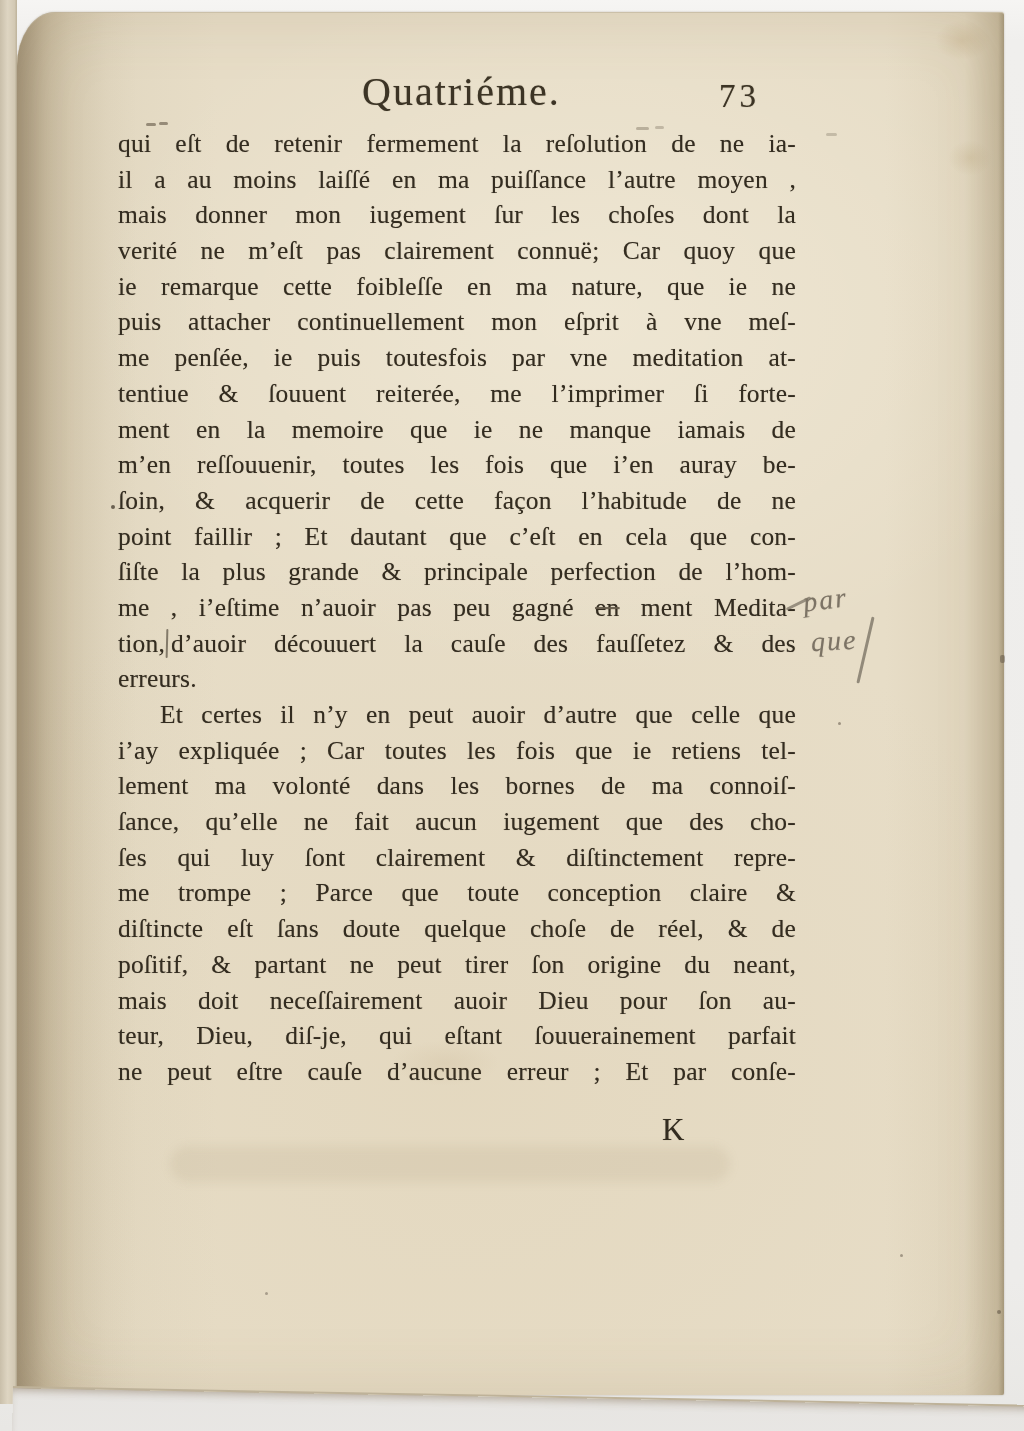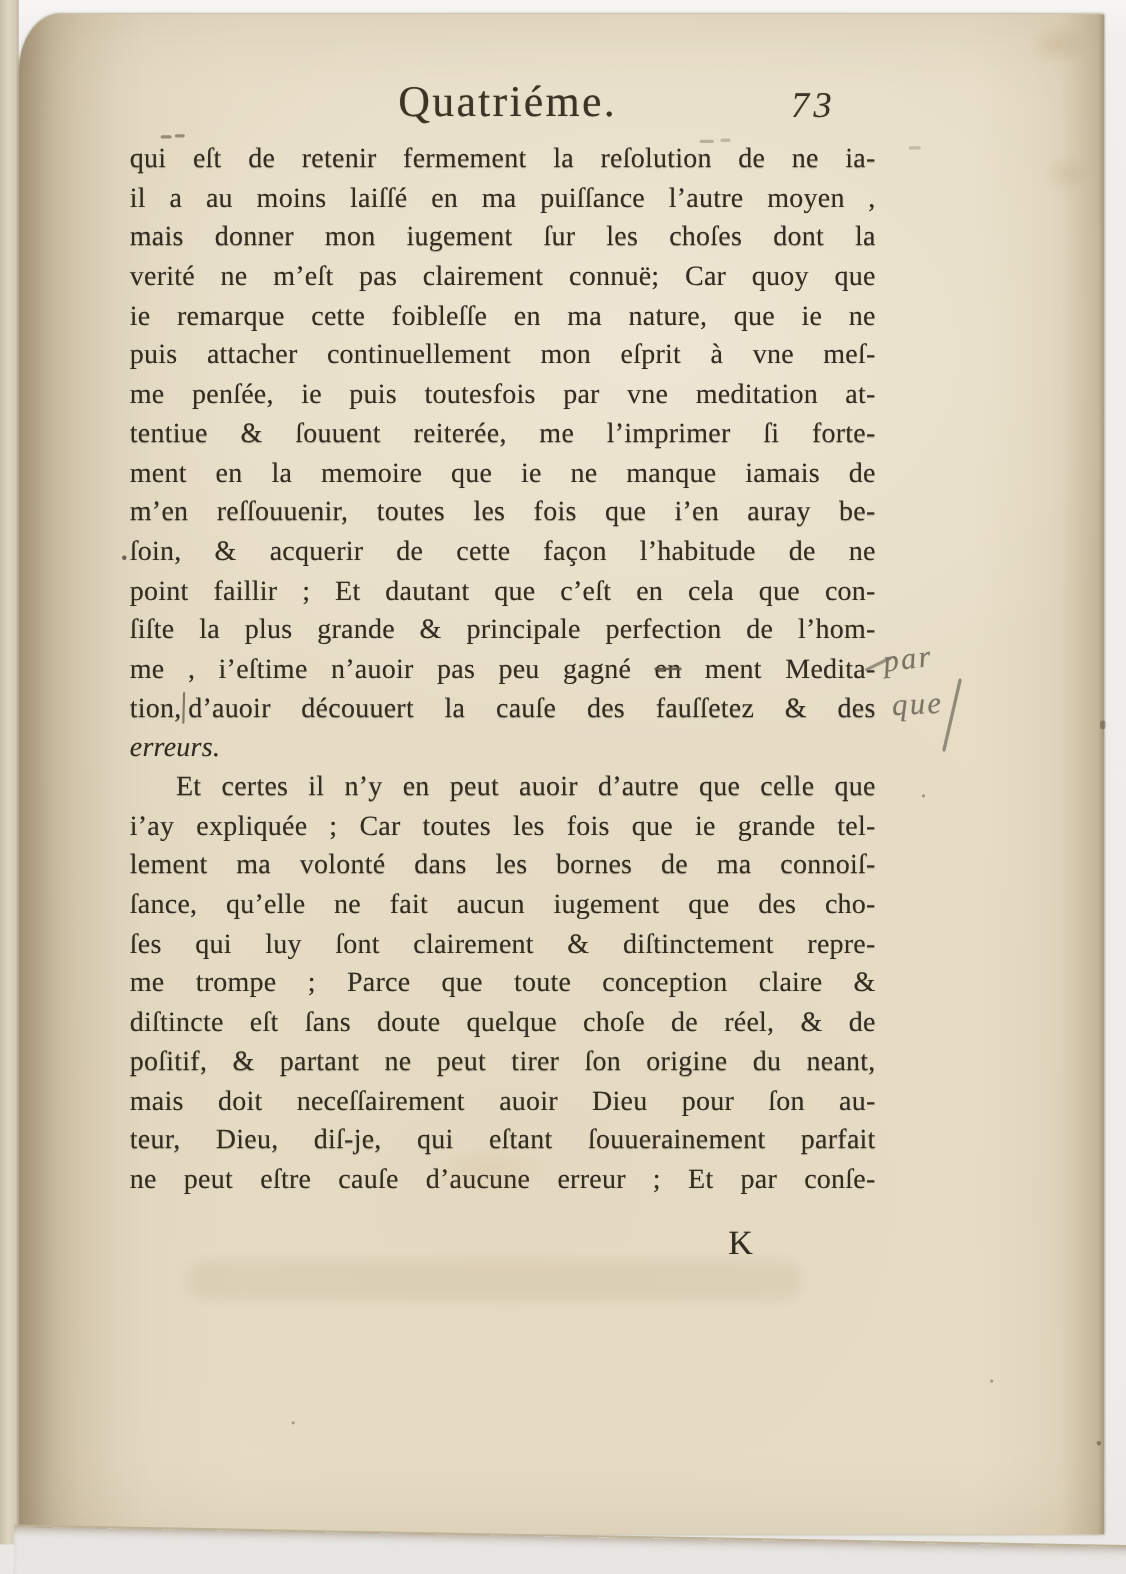--- a/index.html
+++ b/index.html
@@ -43,33 +43,33 @@
     box-shadow:inset 0 6px 8px -4px rgba(112,92,62,0.45);
   }
   
   .head-title{
     position:absolute;left:362px;top:68px;
     font-size:40px;letter-spacing:2px;color:#3c3425;
     text-shadow:0 0 1px rgba(60,48,30,.45);
   }
   .page-num{
     position:absolute;left:719px;top:78px;
-    font-style:italic;font-size:33px;letter-spacing:4px;color:#3c3425;
+    font-size:33px;letter-spacing:4px;color:#3c3425;
     text-shadow:0 0 1px rgba(60,48,30,.45);
   }
   
   .text-block{position:absolute;left:118px;top:126px;width:678px;}
   .line{
     height:35.7px;line-height:35.7px;font-size:25.5px;color:#332c20;
     text-align:justify;text-align-last:justify;
     letter-spacing:0.2px;
     text-shadow:0 0.3px 0.8px rgba(55,42,25,0.40);
     overflow:visible;white-space:normal;
   }
-  .line.no-stretch{text-align-last:left;font-style:italic;}
+  .line.no-stretch{text-align-last:left;}
   .line.indent{text-indent:42px;}
   .struck{
     text-decoration:line-through;
     text-decoration-color:rgba(104,94,78,0.9);
     text-decoration-thickness:2px;
   }
   .insert-bar{
     display:inline-block;width:2px;height:29px;background:rgba(106,97,82,0.8);
     vertical-align:-6px;margin:0 3px 0 1px;transform:rotate(1.5deg);border-radius:1px;
   }
@@ -120,21 +120,21 @@
   <div class="line">tentiue &amp; ſouuent reiterée, me l’imprimer ſi forte-</div>
   <div class="line">ment en la memoire que ie ne manque iamais de</div>
   <div class="line">m’en reſſouuenir, toutes les fois que i’en auray be-</div>
   <div class="line">ſoin, &amp; acquerir de cette façon l’habitude de ne</div>
   <div class="line">point faillir ; Et dautant que c’eſt en cela que con-</div>
   <div class="line">ſiſte la plus grande &amp; principale perfection de l’hom-</div>
   <div class="line"><span>me , i’eſtime n’auoir pas peu gagné </span><span class="struck">en</span><span> ment Medita-</span></div>
   <div class="line"><span>tion,</span><span class="insert-bar"></span><span>d’auoir découuert la cauſe des fauſſetez &amp; des</span></div>
   <div class="line no-stretch">erreurs.</div>
   <div class="line indent">Et certes il n’y en peut auoir d’autre que celle que</div>
-  <div class="line">i’ay expliquée ; Car toutes les fois que ie grande tel-</div>
+  <div class="line">i’ay expliquée ; Car toutes les fois que ie retiens tel-</div>
   <div class="line">lement ma volonté dans les bornes de ma connoiſ-</div>
   <div class="line">ſance, qu’elle ne fait aucun iugement que des cho-</div>
   <div class="line">ſes qui luy ſont clairement &amp; diſtinctement repre-</div>
   <div class="line">me trompe ; Parce que toute conception claire &amp;</div>
   <div class="line">diſtincte eſt ſans doute quelque choſe de réel, &amp; de</div>
   <div class="line">poſitif, &amp; partant ne peut tirer ſon origine du neant,</div>
   <div class="line">mais doit neceſſairement auoir Dieu pour ſon au-</div>
   <div class="line">teur, Dieu, diſ-je, qui eſtant ſouuerainement parfait</div>
   <div class="line">ne peut eſtre cauſe d’aucune erreur ; Et par conſe-</div>
 </div>

